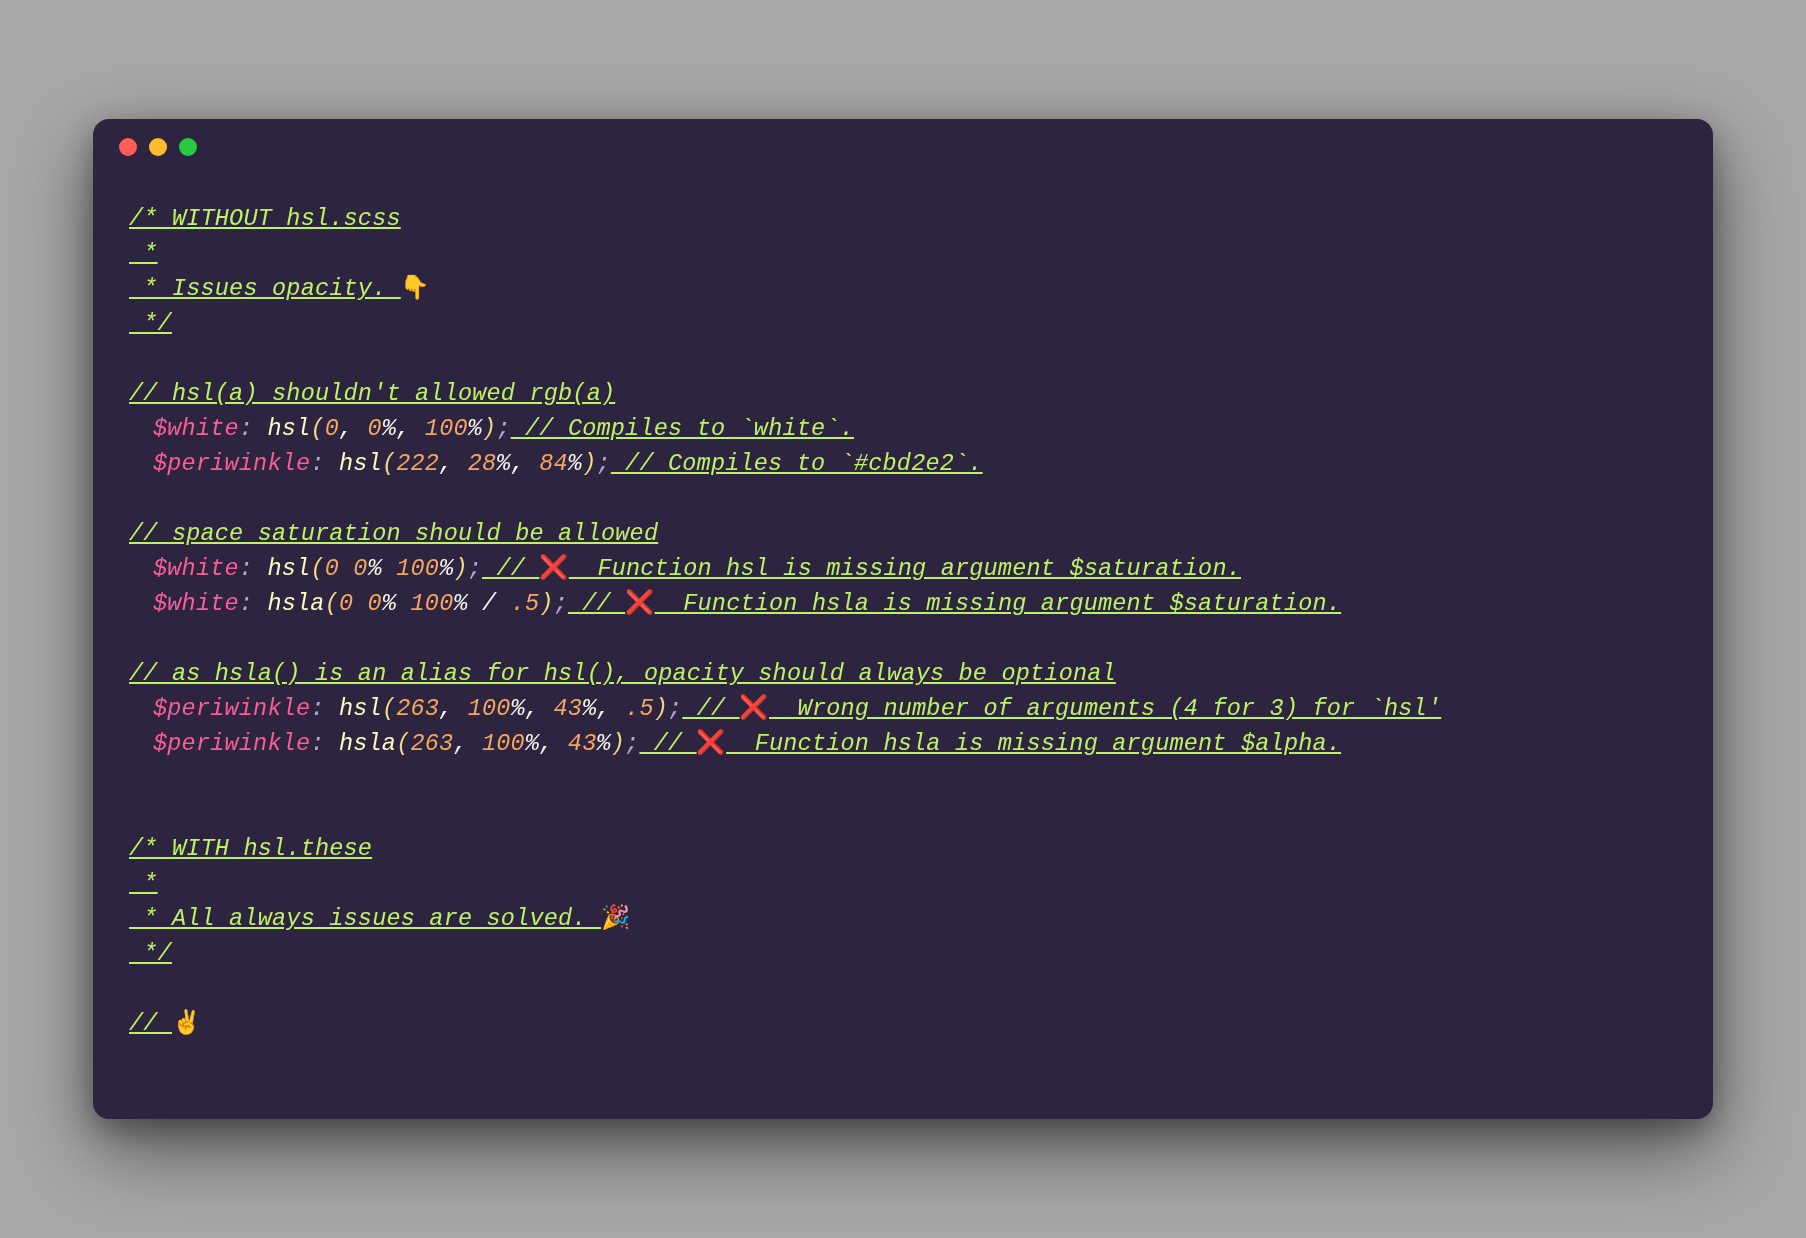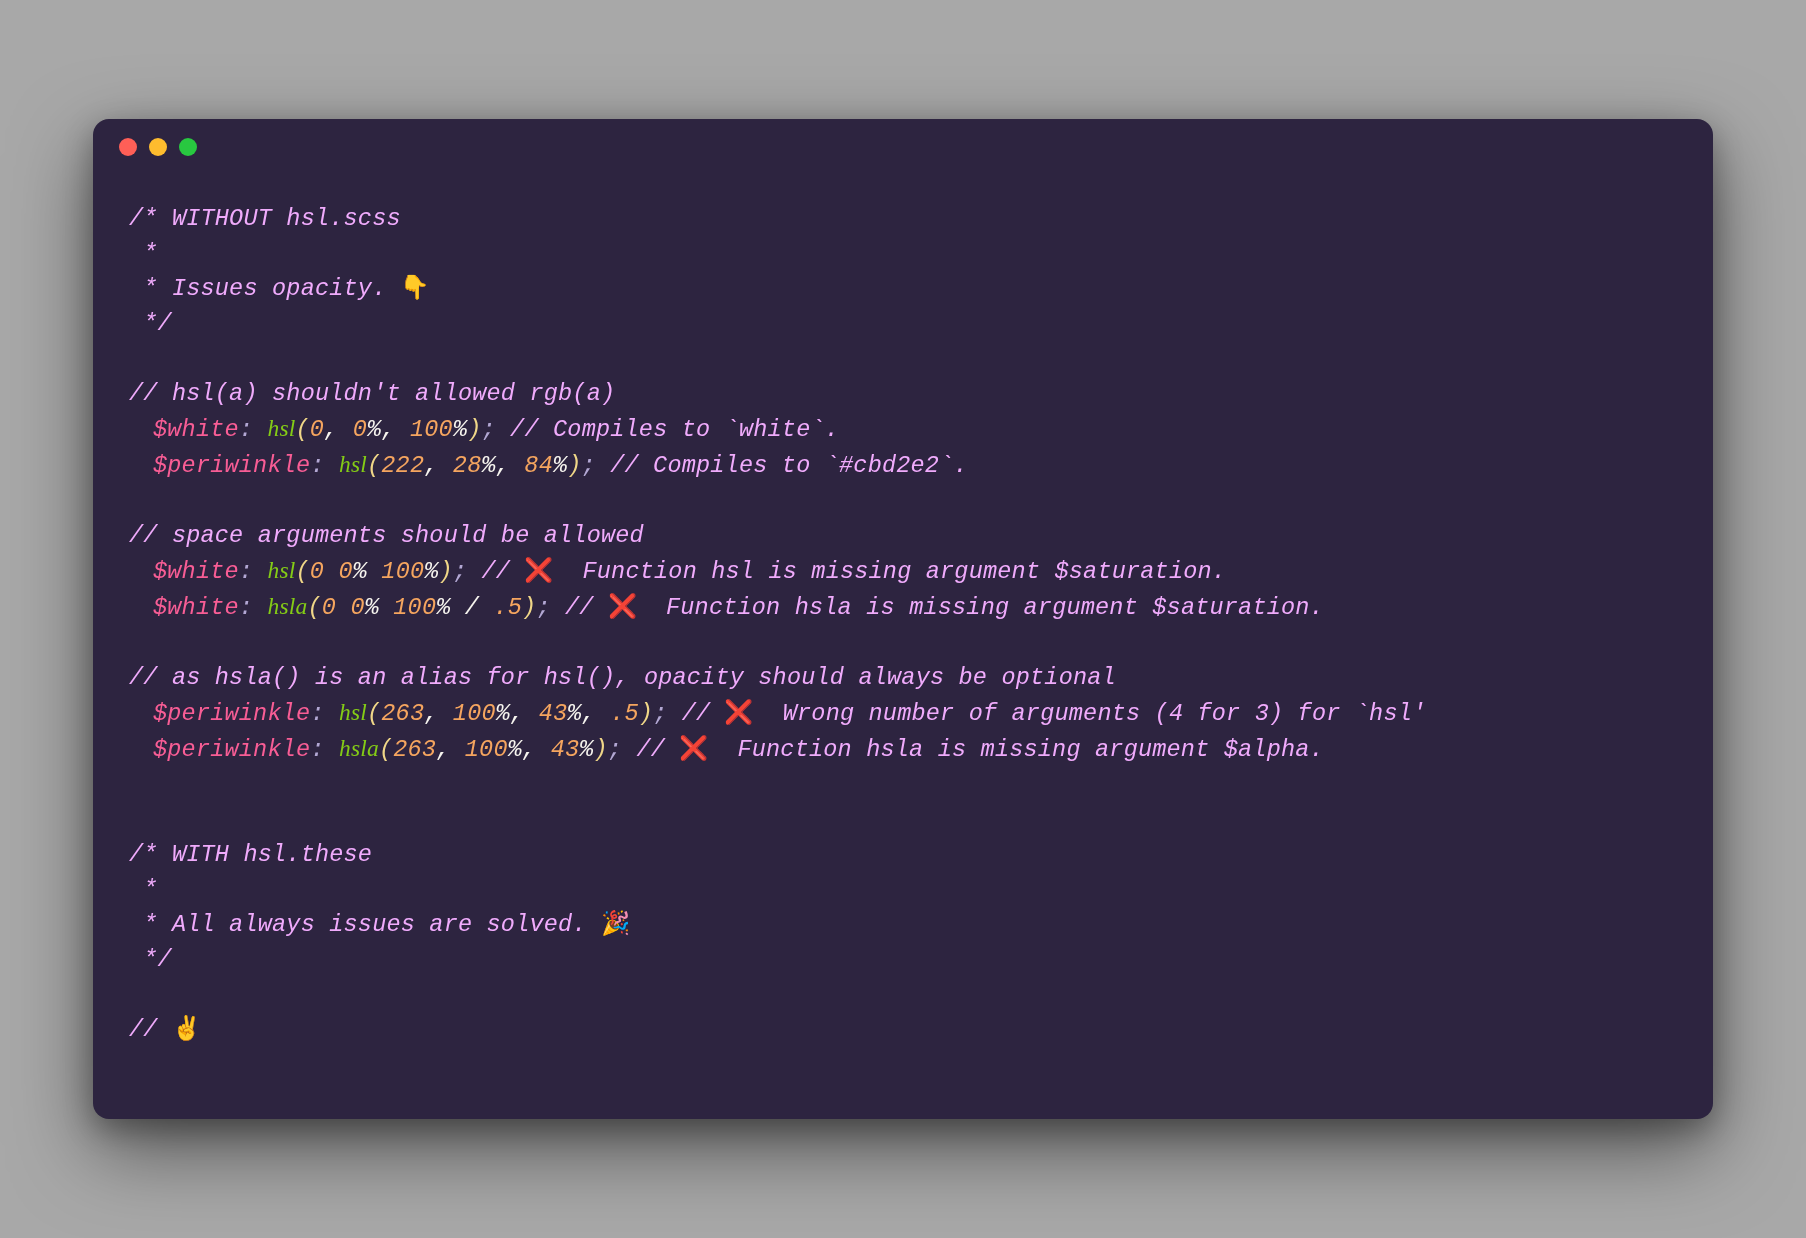--- a/index.html
+++ b/index.html
@@ -41,24 +41,24 @@
     .dot-green { background: #28c840; }
     .code-area {
       padding: 26px 36px;
       font-size: 23.5px;
       line-height: 35px;
       font-style: italic;
       font-weight: 500;
       white-space: pre;
       letter-spacing: 0.2px;
     }
-    .comment { color: #f0abfc; }
+    .comment { color: #bef264; text-decoration: underline; }
     .var { color: #f85d95; font-style: italic; margin-left: 24px; }
     .punct { color: #b3a8d4; font-style: italic; }
-    .fn { color: #84cc16; font-style: italic; font-family: Liberation Serif, serif; }
+    .fn { color: #fef9c3; font-style: italic; }
     .paren { color: #f0d788; font-style: italic; }
     .num { color: #f5a55f; font-style: italic; }
     .white { color: #f7f5ef; font-style: italic; }
     .emoji { font-style: normal; }
     .blank { display: block; height: 35px; }
   </style>
 </head>
 <body>
 
 <div class="terminal-window">
@@ -67,21 +67,21 @@
     <div class="dot dot-yellow"></div>
     <div class="dot dot-green"></div>
   </div>
   <div class="code-area"><span class="comment">/* WITHOUT hsl.scss</span>
 <span class="comment"> *</span>
 <span class="comment"> * Issues opacity. </span><span class="emoji">👇</span>
 <span class="comment"> */</span>
 <span class="blank"></span><span class="comment">// hsl(a) shouldn't allowed rgb(a)</span>
 <span class="var">$white</span><span class="punct">:</span><span> </span><span class="fn">hsl</span><span class="paren">(</span><span class="num">0</span><span class="white">, </span><span class="num">0</span><span class="white">%</span><span class="white">, </span><span class="num">100</span><span class="white">%</span><span class="paren">)</span><span class="punct">;</span><span class="comment"> // Compiles to `white`.</span>
 <span class="var">$periwinkle</span><span class="punct">:</span><span> </span><span class="fn">hsl</span><span class="paren">(</span><span class="num">222</span><span class="white">, </span><span class="num">28</span><span class="white">%</span><span class="white">, </span><span class="num">84</span><span class="white">%</span><span class="paren">)</span><span class="punct">;</span><span class="comment"> // Compiles to `#cbd2e2`.</span>
-<span class="blank"></span><span class="comment">// space arguments should be allowed</span>
+<span class="blank"></span><span class="comment">// space saturation should be allowed</span>
 <span class="var">$white</span><span class="punct">:</span><span> </span><span class="fn">hsl</span><span class="paren">(</span><span class="num">0</span><span> </span><span class="num">0</span><span class="white">%</span><span> </span><span class="num">100</span><span class="white">%</span><span class="paren">)</span><span class="punct">;</span><span class="comment"> // </span><span class="emoji">❌</span><span class="comment">  Function hsl is missing argument $saturation.</span>
 <span class="var">$white</span><span class="punct">:</span><span> </span><span class="fn">hsla</span><span class="paren">(</span><span class="num">0</span><span> </span><span class="num">0</span><span class="white">%</span><span> </span><span class="num">100</span><span class="white">%</span><span class="white"> / </span><span class="num">.5</span><span class="paren">)</span><span class="punct">;</span><span class="comment"> // </span><span class="emoji">❌</span><span class="comment">  Function hsla is missing argument $saturation.</span>
 <span class="blank"></span><span class="comment">// as hsla() is an alias for hsl(), opacity should always be optional</span>
 <span class="var">$periwinkle</span><span class="punct">:</span><span> </span><span class="fn">hsl</span><span class="paren">(</span><span class="num">263</span><span class="white">, </span><span class="num">100</span><span class="white">%</span><span class="white">, </span><span class="num">43</span><span class="white">%</span><span class="white">, </span><span class="num">.5</span><span class="paren">)</span><span class="punct">;</span><span class="comment"> // </span><span class="emoji">❌</span><span class="comment">  Wrong number of arguments (4 for 3) for `hsl'</span>
 <span class="var">$periwinkle</span><span class="punct">:</span><span> </span><span class="fn">hsla</span><span class="paren">(</span><span class="num">263</span><span class="white">, </span><span class="num">100</span><span class="white">%</span><span class="white">, </span><span class="num">43</span><span class="white">%</span><span class="paren">)</span><span class="punct">;</span><span class="comment"> // </span><span class="emoji">❌</span><span class="comment">  Function hsla is missing argument $alpha.</span>
 <span class="blank"></span><span class="blank"></span><span class="comment">/* WITH hsl.these</span>
 <span class="comment"> *</span>
 <span class="comment"> * All always issues are solved. </span><span class="emoji">🎉</span>
 <span class="comment"> */</span>
 <span class="blank"></span><span class="comment">// </span><span class="emoji">✌️</span>

